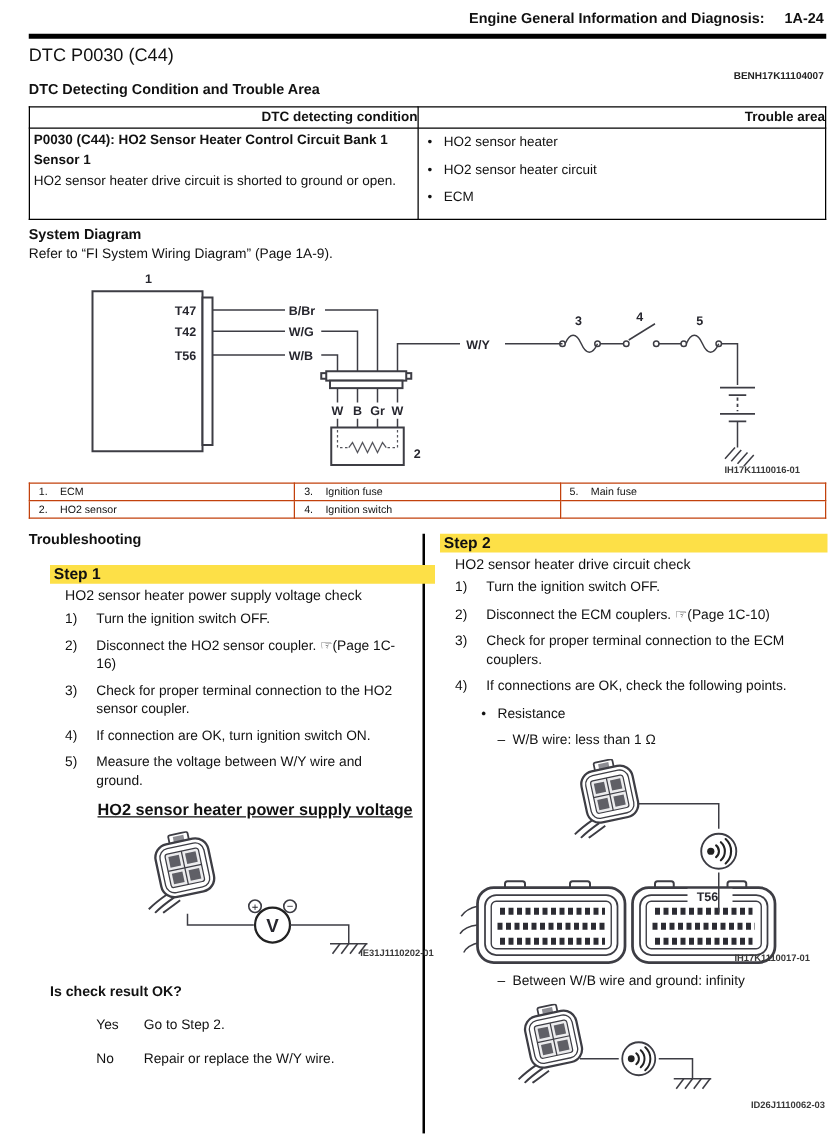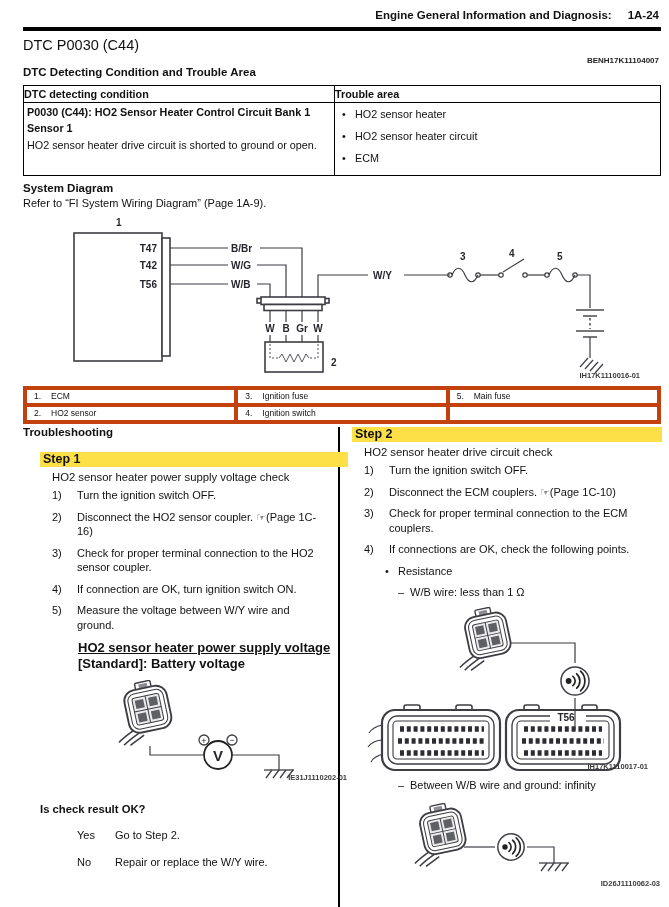--- a/index.html
+++ b/index.html
@@ -9,34 +9,34 @@
   .hdr{position:absolute;top:9px;right:10px;font-weight:bold;font-size:11.5px;white-space:nowrap}
   .hdr .pg{margin-left:16px}
   .hdr-rule{position:absolute;top:27px;left:23px;right:8px;height:3.5px;background:#000}
 
   .dtc-title{position:absolute;top:37px;left:23px;font-size:14.5px;font-weight:normal}
   .ref-code{position:absolute;top:56px;right:10px;font-size:8px;font-weight:bold;color:#222}
   .sec-title{position:absolute;top:66px;left:23px;font-size:11.5px;font-weight:bold}
 
   table.dtc{position:absolute;top:85px;left:23px;width:638px;border-collapse:collapse;font-size:10.8px}
   table.dtc th,table.dtc td{border:1.6px solid #000}
-  table.dtc th{font-weight:bold;text-align:left;padding:0 0 1px;height:15px}
+  table.dtc th{font-weight:bold;text-align:right;padding:0 0 1px;height:15px}
   table.dtc td{vertical-align:top;padding:1px 4px 3px 3px}
   td.cond{width:303px;line-height:16.3px}
   .cond-b{font-weight:bold}
   .trouble-item{display:flex;margin:2px 0 6px 4px;line-height:16px}
   .trouble-item .b{width:13px;flex:none}
 
   .wd-title{position:absolute;top:182px;left:23px;font-weight:bold;font-size:11.5px}
   .wd-refer{position:absolute;top:197px;left:23px;font-size:11px}
 
   svg.wiring{position:absolute;top:215px;left:23px}
 
   table.legend{position:absolute;top:386px;left:23px;width:638px;border-collapse:collapse;font-size:8.5px;table-layout:fixed}
-  table.legend td{border:4px solid #c2410c;height:12px;padding:0 0 1px 7px;vertical-align:middle}
+  table.legend td{border:1px solid #c2410c;height:12px;padding:0 0 1px 7px;vertical-align:middle}
   table.legend .n{display:inline-block;width:17px}
 
   .ts-title{position:absolute;top:426px;left:23px;font-weight:bold;font-size:11.5px}
   .col-divider{position:absolute;left:338px;top:427px;bottom:0;width:2px;background:#000}
   .col-left{position:absolute;left:40px;top:452px;width:308px}
   .col-right{position:absolute;left:352px;top:427px;width:310px}
 
   .step-bar{background:#fde047;font-weight:bold;font-size:12.5px;height:15px;line-height:15px;padding-left:3px}
   .sub{font-weight:normal;font-size:11.3px;margin:4px 0 5px 12px}
   .num-item{display:flex;margin:0 0 7px 12px;line-height:14.5px}
@@ -250,21 +250,20 @@
         <span class="no">4)</span>
         <span class="txt">If connection are OK, turn ignition switch ON.</span>
       </div>
     <div class="num-item">
         <span class="no">5)</span>
         <span class="txt">Measure the voltage between W/Y wire and ground.</span>
       </div>
 
     <div class="spec">
       <div class="u">HO2 sensor heater power supply voltage</div>
-      <div>[Standard]: Battery voltage</div>
     </div>
 
     <svg class="fig fig-l" width="238" height="115" viewBox="0 0 238 115">
       <use href="#coupler" x="4" y="1" width="66" height="66"></use>
       <path class="dline" d="M40,67 V76 H93"></path>
       <circle cx="94" cy="61" r="5" fill="#fff" stroke="#3d3d44" stroke-width="1.3"></circle>
       <text x="94" y="64.5" text-anchor="middle" font-size="9">+</text>
       <circle cx="122" cy="61" r="5" fill="#fff" stroke="#3d3d44" stroke-width="1.3"></circle>
       <text x="122" y="64" text-anchor="middle" font-size="9">−</text>
       <circle cx="108" cy="76" r="14" fill="#fff" stroke="#222" stroke-width="1.8"></circle>

